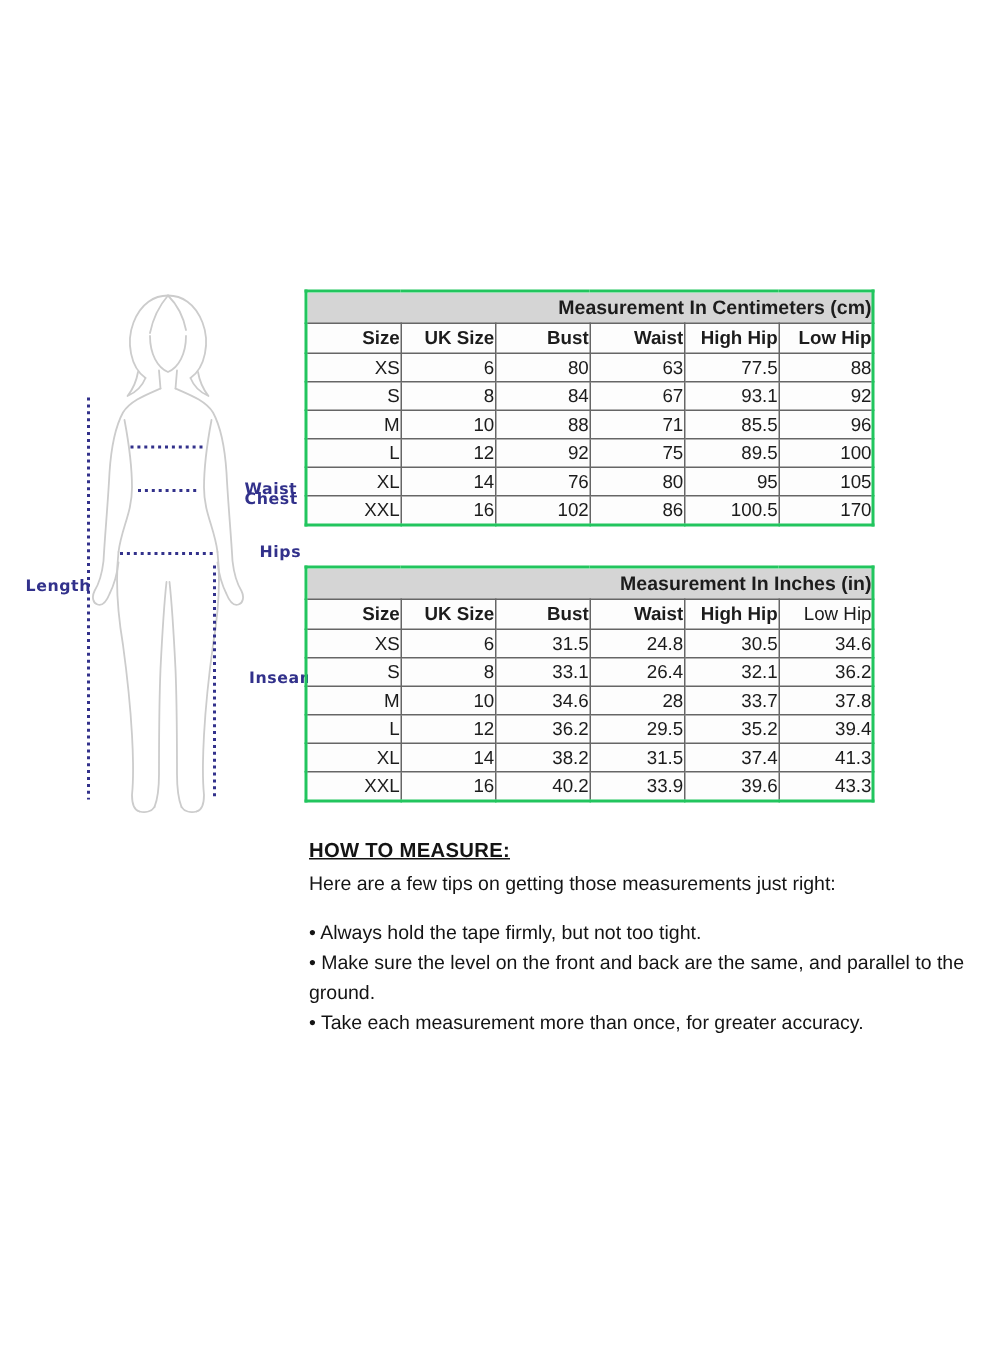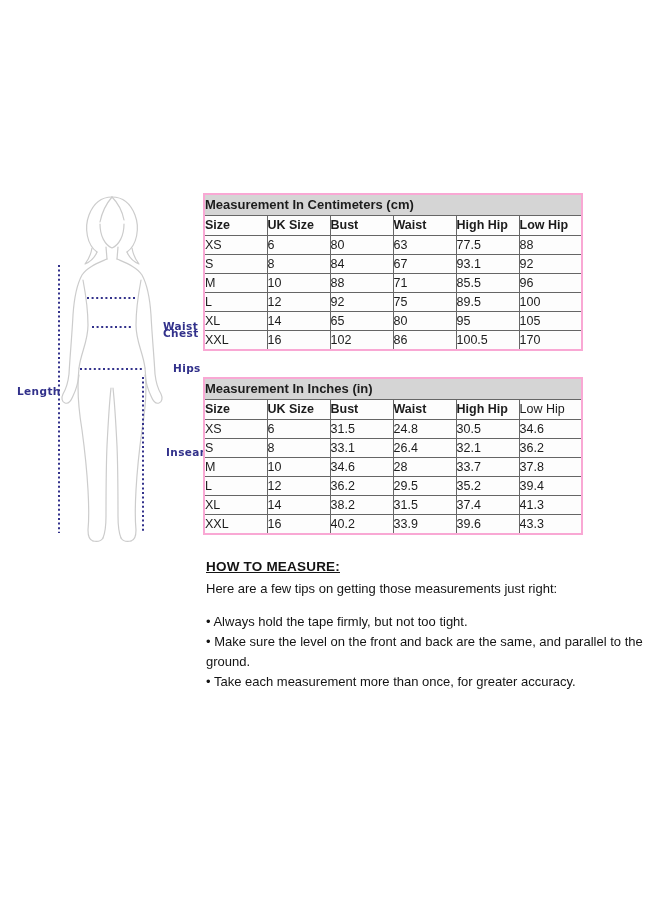--- a/index.html
+++ b/index.html
@@ -21,22 +21,22 @@
   .flabel.length{left:17px;top:195px;}
   .flabel.chest{left:163px;top:101px;margin-top:36px;}
   .flabel.waist{left:163px;top:130px;}
   .flabel.hips{left:173px;top:172px;}
   .flabel.inseam{left:166px;top:256px;}
 
   
   .size-table{
     position:absolute;left:203px;width:380px;
     border-collapse:collapse;table-layout:fixed;
-    border:2px solid #f9a8d4;
-    font-size:12.5px;text-align:left;color:#1c1c1c;
+    border:2px solid #22c55e;
+    font-size:12.5px;text-align:right;color:#1c1c1c;
   }
   #table-cm{top:193px;}
   #table-in{top:377px;}
   .size-table td,.size-table th{
     border:1px solid #666666;background:#fdfdfd;
     padding:0;height:18px;line-height:18px;font-weight:normal;
     overflow:hidden;white-space:nowrap;
   }
   .size-table tr.title-row td{
     background:#d5d5d5;font-weight:bold;font-size:13px;
@@ -148,21 +148,21 @@
       <td>L</td>
       <td>12</td>
       <td>92</td>
       <td>75</td>
       <td>89.5</td>
       <td>100</td>
     </tr>
     <tr>
       <td>XL</td>
       <td>14</td>
-      <td>65</td>
+      <td>76</td>
       <td>80</td>
       <td>95</td>
       <td>105</td>
     </tr>
     <tr>
       <td>XXL</td>
       <td>16</td>
       <td>102</td>
       <td>86</td>
       <td>100.5</td>

